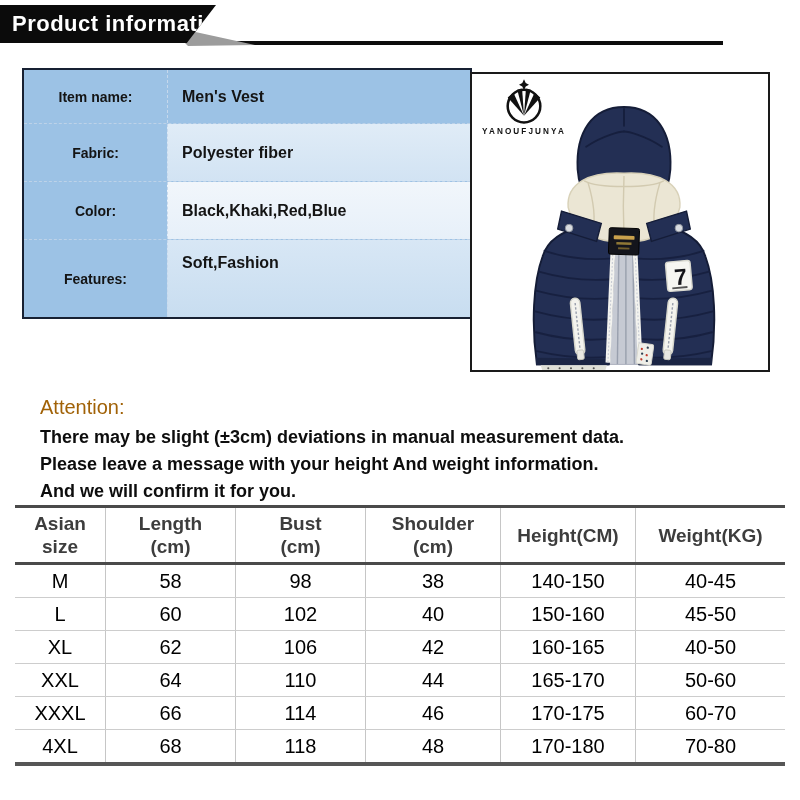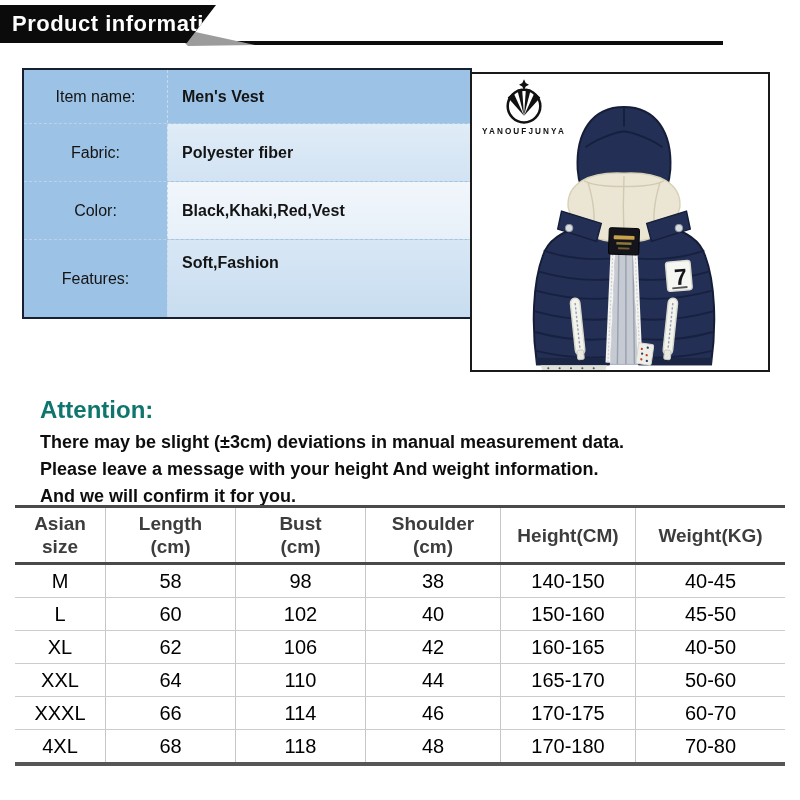--- a/index.html
+++ b/index.html
@@ -13,40 +13,40 @@
   .banner-black span{color:#fff;font-size:22px;font-weight:700;letter-spacing:.5px;white-space:nowrap;}
   .banner-shadow{position:absolute;left:160px;top:24px;width:100px;height:22px;background:#9c9c9c;
     clip-path:polygon(8% 9%,95% 95%,28% 100%);z-index:2;}
   .banner-line{position:absolute;left:193px;top:41px;width:530px;height:3.5px;background:#0d0d0d;z-index:1;}
 
   
   .infotable{position:absolute;left:22px;top:68px;width:446px;border:2px solid #172032;background:#9CC2E5;}
   .inforow{display:grid;grid-template-columns:143px 1fr;}
   .inforow + .inforow{border-top:1px dashed #bdd2e8;}
   .inforow .lbl{background:#9CC2E5;display:flex;align-items:center;justify-content:center;
-     font-weight:400;font-size:16px;color:#141414;}
+     font-weight:700;font-size:14px;color:#141414;}
   .inforow .val{display:flex;align-items:center;padding-left:14px;font-weight:700;font-size:16px;
      color:#141414;border-left:1px dashed #c6d8ec;}
   .r1{height:53px;} .r2{height:54px;} .r3{height:57px;} .r4{height:57px;} .r5{height:77px;}
   .v1{background:#9CC2E5;}
   .v2{background:linear-gradient(#f0f6fb,#e4eef8);}
   .v3{background:linear-gradient(#e0ecf7,#d2e3f3);}
   .v4{background:linear-gradient(#f1f6fb,#e7f0f9);}
   .v5{background:linear-gradient(#d8e7f5,#c8ddf0);}
   .r5 .val{align-items:flex-start;padding-top:14px;}
 
   
   .imgframe{position:absolute;left:470px;top:72px;width:300px;height:300px;background:#fff;
      border:2px solid #1a1a1a;box-sizing:border-box;overflow:hidden;}
   .logo{position:absolute;left:4px;top:4px;width:96px;height:62px;}
   .vest{position:absolute;left:8px;top:14px;width:288px;height:284px;}
 
   
   .attention{position:absolute;left:40px;top:396px;width:720px;}
-  .attention .att-title{color:#0f766e;font-size:24px;font-weight:700;margin-bottom:5px;}
+  .attention .att-title{color:#a16207;font-size:20px;font-weight:400;margin-bottom:5px;}
   .attention .att-line{color:#0d0d0d;font-size:18px;font-weight:700;line-height:27px;}
 
   
   .sizetable{position:absolute;left:15px;top:505px;width:770px;
      border-top:3px solid #4a4a4a;border-bottom:4px solid #565656;}
   .sz-grid{display:grid;grid-template-columns:90px 130px 130px 135px 135px 150px;}
   .sz-head{border-bottom:3px solid #4a4a4a;}
   .sz-hcell{height:54px;display:flex;flex-direction:column;align-items:center;justify-content:center;
      color:#3d3d3d;font-weight:700;font-size:19px;line-height:23px;}
   .sz-hcell + .sz-hcell, .sz-cell + .sz-cell{border-left:1px solid #c6c6c6;}
@@ -69,21 +69,21 @@
     <div class="inforow r1">
       <div class="lbl">Item name:</div>
       <div class="val v1">Men's Vest</div>
     </div>
     <div class="inforow r3">
       <div class="lbl">Fabric:</div>
       <div class="val v3">Polyester fiber</div>
     </div>
     <div class="inforow r4">
       <div class="lbl">Color:</div>
-      <div class="val v4">Black,Khaki,Red,Vest</div>
+      <div class="val v4">Black,Khaki,Red,Blue</div>
     </div>
     <div class="inforow r5">
       <div class="lbl">Features:</div>
       <div class="val v5">Soft,Fashion</div>
     </div>
   </div>
 
   <div class="imgframe">
     <svg class="logo" viewBox="0 0 100 64">
       <polygon points="50,1 51.8,5 55.2,6.8 51.8,8.6 50,12.4 48.2,8.6 44.8,6.8 48.2,5" fill="#111"></polygon>

